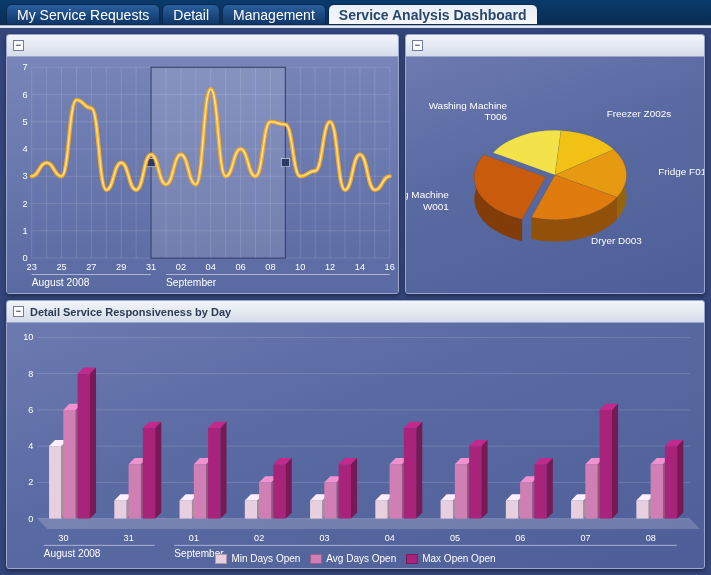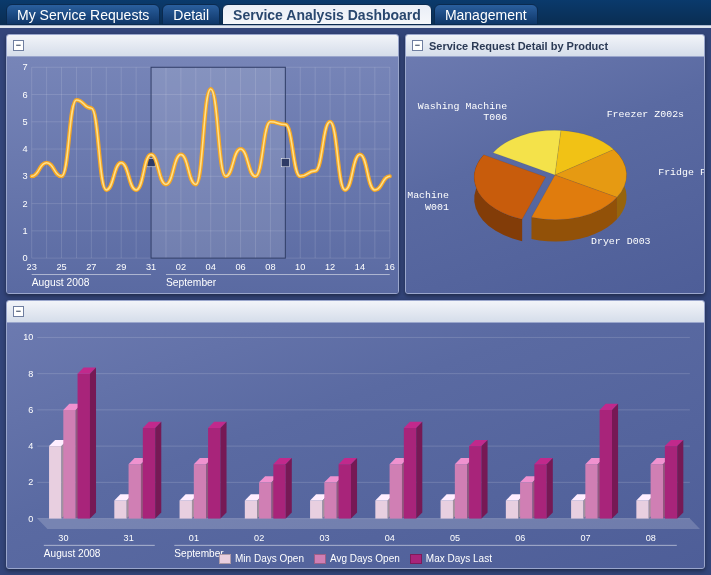--- a/index.html
+++ b/index.html
@@ -97,21 +97,21 @@
 
   
   .axis-label, .grid-label, .tick-label, .pie-label, .legend-item {
     color: #fff;
     font-size: 10px;
   }
   .line-chart { position:absolute; inset:0; }
   .line-chart svg { width:100%; height:100%; display:block; }
 
   
-  .pie-chart { position:absolute; inset:0;font-family:Liberation Mono, monospace; }
+  .pie-chart { position:absolute; inset:0; }
   .pie-chart svg { width:100%; height:100%; display:block; }
 
   
   .bar-chart { position:absolute; inset:0; }
   .bar-chart svg { width:100%; height:100%; display:block; }
 
   .legend {
     position:absolute; bottom:4px; left:0; right:0;
     display:flex; justify-content:center; gap:10px;
   }
@@ -121,22 +121,22 @@
   }
   .legend-item { display:flex; align-items:center; }
 </style>
 </head>
 <body>
 
 <div class="app">
   <div class="tabbar">
     <div class="tab">My Service Requests</div>
     <div class="tab">Detail</div>
+    <div class="tab">Management</div>
     <div class="tab active">Service Analysis Dashboard</div>
-    <div class="tab">Management</div>
   </div>
   <div class="tab-underline"></div>
 
   <div class="content">
 
     <div class="panel">
       <div class="panel-header">
         <span class="collapse-icon">−</span>
       </div>
       <div class="panel-body">
@@ -221,21 +221,20 @@
                 <text x="154.5" y="223">September</text>
               </g>
           </svg>
         </div>
       </div>
     </div>
 
     <div class="panel">
       <div class="panel-header">
         <span class="collapse-icon">−</span>
-        <span>Service Request Detail by Product</span>
       </div>
       <div class="panel-body">
         <div class="pie-chart">
           <svg viewBox="0 0 300 230">
             <g id="pie-slices">
                 <path d="M209.12274305762668,89.31788945420058 L212.72739440065365,92.90933108731866 L215.77527295026727,96.696851061589 L218.23932552069016,100.64683108158685 L220.09768100686756,104.7242108450205 L221.33384451394394,108.8927992404563 L221.9368437671178,113.11559558218602 L221.9013265023293,117.35511803093247 L221.22760797333515,121.57373628530853 L219.92166815349378,125.73400559103615 L217.99509865709865,129.79899910323624 L215.46499985138894,133.73263565171806 L212.35382907247958,137.5 L212.35382907247958,159.5 L215.46499985138894,155.73263565171806 L217.99509865709865,151.79899910323624 L219.92166815349378,147.73400559103615 L221.22760797333515,143.57373628530854 L221.9013265023293,139.3551180309325 L221.9368437671178,135.11559558218602 L221.33384451394394,130.8927992404563 L220.09768100686756,126.7242108450205 L218.23932552069016,122.64683108158685 L215.77527295026727,118.696851061589 L212.72739440065365,114.90933108731866 L209.12274305762668,111.31788945420058 Z" fill="rgb(150,100,12)"></path>
                 <path d="M212.35382907247958,137.5 L207.80285821376026,141.8301193734527 L202.48574117434163,145.804619766791 L196.47295351612445,149.3708212885589 L189.84419154552077,152.48145583195446 L182.68731598124737,155.09529358847655 L175.0971874071707,157.1776895271351 L167.17440894565783,158.70104259593361 L159.0239928166299,159.64516155915152 L150.7539684563697,159.99753262144804 L142.47395064472894,159.7534852915723 L134.29368661944895,158.91625428724365 L126.32160143482201,157.49693666068666 L126.32160143482201,179.49693666068666 L134.29368661944895,180.91625428724365 L142.47395064472894,181.7534852915723 L150.7539684563697,181.99753262144804 L159.0239928166299,181.64516155915152 L167.17440894565783,180.70104259593361 L175.0971874071707,179.1776895271351 L182.68731598124737,177.09529358847655 L189.84419154552077,174.48145583195446 L196.47295351612445,171.3708212885589 L202.48574117434163,167.804619766791 L207.80285821376026,163.8301193734527 L212.35382907247958,159.5 Z" fill="rgb(146,81,8)"></path>
                 <path d="M116.9487815399031,159.58836894461754 L107.26986557645102,156.97059334933556 L98.30664194002303,153.49719703080353 L90.25141958811876,149.24270286740705 L83.27702600733895,144.29839245273774 L77.5330991419229,138.77034761850808 L73.1428768616649,132.77717441341258 L70.20055285224707,126.44745837073006 L68.76925565824553,119.91700566274997 L68.87969423911677,113.32592933397669 L70.52949909821355,106.81564312895136 L73.68327312112699,100.52582741312037 L78.2733510326015,94.59143228393089 L78.2733510326015,116.59143228393089 L73.68327312112699,122.52582741312037 L70.52949909821355,128.81564312895136 L68.87969423911677,135.3259293339767 L68.76925565824553,141.91700566274997 L70.20055285224707,148.44745837073006 L73.1428768616649,154.77717441341258 L77.5330991419229,160.77034761850808 L83.27702600733895,166.29839245273774 L90.25141958811876,171.24270286740705 L98.30664194002303,175.49719703080353 L107.26986557645102,178.97059334933556 L116.9487815399031,181.58836894461754 Z" fill="rgb(130,60,8)"></path>
                 <path d="M150,115 L87.64617092752042,92.5 A72,45 0 0 1 156.02480471992672,70.1578213337723 Z" fill="#f4e24a" stroke="rgba(0,0,0,0.15)" stroke-width="0.5"></path>
                 <path d="M150,115 L156.02480471992672,70.1578213337723 A72,45 0 0 1 209.12274305762668,89.31788945420058 Z" fill="#f1c215" stroke="rgba(0,0,0,0.15)" stroke-width="0.5"></path>
@@ -253,20 +252,21 @@
                 <text x="43.14985319792438" y="149.84004764377977" text-anchor="end">W001</text>
               </g>
           </svg>
         </div>
       </div>
     </div>
 
     <div class="panel span2">
       <div class="panel-header">
         <span class="collapse-icon">−</span>
+        <span>Detail Service Responsiveness by Day</span>
       </div>
       <div class="panel-body">
         <div class="bar-chart">
           <svg viewBox="0 0 690 238" preserveAspectRatio="none">
             <g id="bar-grid">
                 <line x1="30" y1="190" x2="676" y2="190" stroke="rgba(255,255,255,0.3)" stroke-width="0.5"></line>
                 <line x1="30" y1="154.8" x2="676" y2="154.8" stroke="rgba(255,255,255,0.3)" stroke-width="0.5"></line>
                 <line x1="30" y1="119.6" x2="676" y2="119.6" stroke="rgba(255,255,255,0.3)" stroke-width="0.5"></line>
                 <line x1="30" y1="84.4" x2="676" y2="84.4" stroke="rgba(255,255,255,0.3)" stroke-width="0.5"></line>
                 <line x1="30" y1="49.19999999999999" x2="676" y2="49.19999999999999" stroke="rgba(255,255,255,0.3)" stroke-width="0.5"></line>
@@ -399,20 +399,20 @@
           <div class="legend-item">
             <span class="legend-swatch" style="background:#e8cfe0"></span>
             <span>Min Days Open</span>
           </div>
           <div class="legend-item">
             <span class="legend-swatch" style="background:#d07fb4"></span>
             <span>Avg Days Open</span>
           </div>
           <div class="legend-item">
             <span class="legend-swatch" style="background:#a8247a"></span>
-            <span>Max Days Last</span>
+            <span>Max Open Open</span>
           </div>
         </div>
       </div>
     </div>
 
   </div>
 </div>
 
 </body></html>

